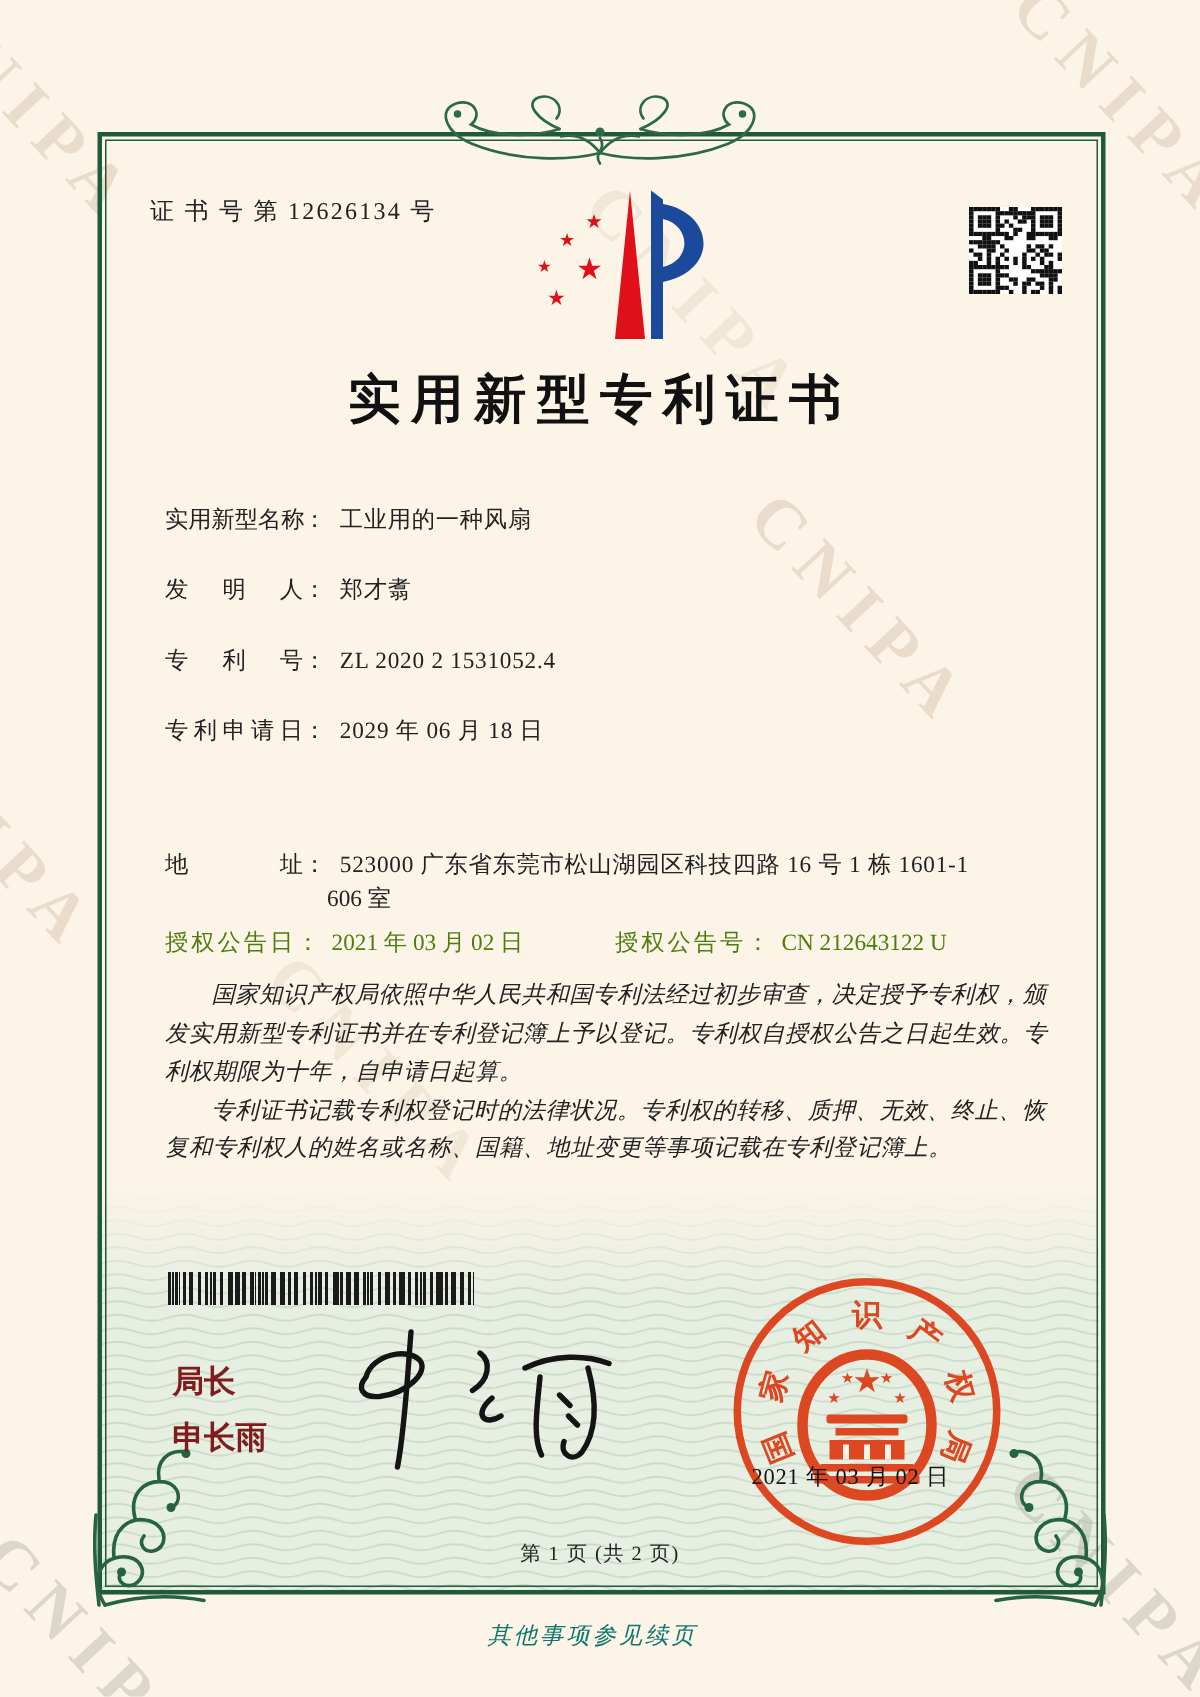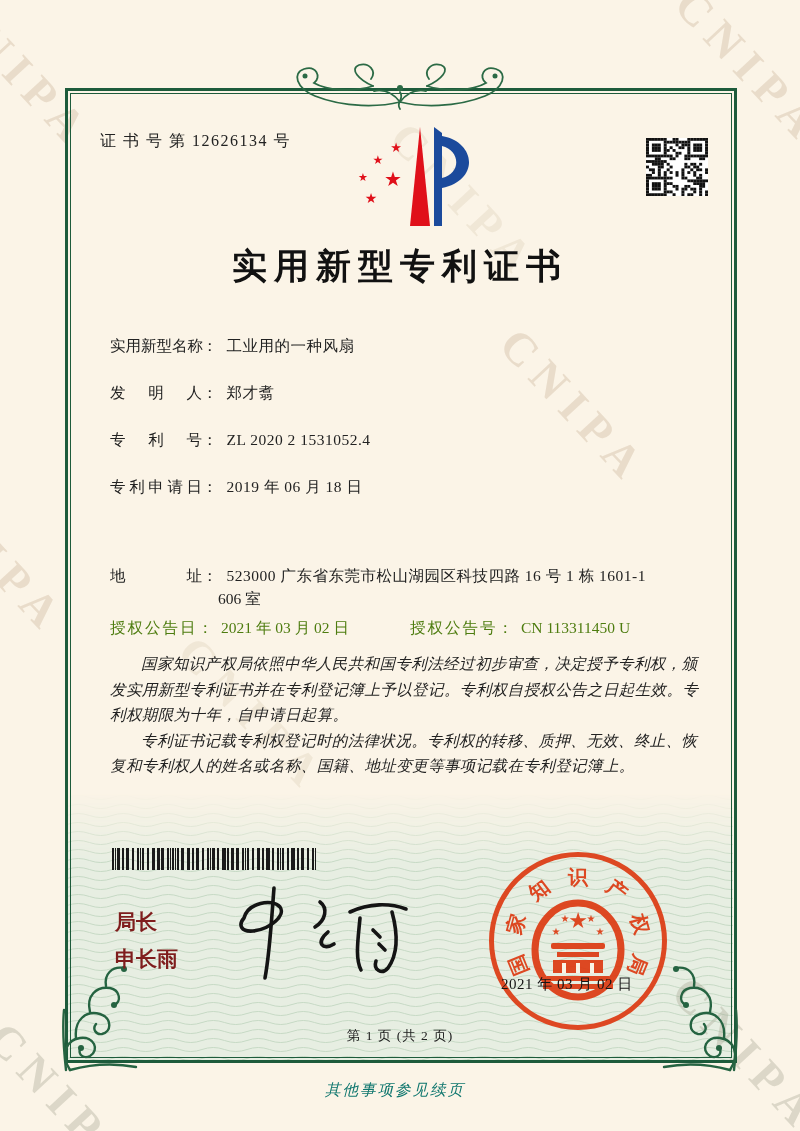--- a/index.html
+++ b/index.html
@@ -412,33 +412,33 @@
   <div class="frow" style="top:336px">
     <span class="lab">实用新型名称</span><span class="col">：</span><span class="val">工业用的一种风扇</span>
   </div>
   <div class="frow" style="top:383px">
     <span class="lab">发 明 人</span><span class="col">：</span><span class="val">郑才翥</span>
   </div>
   <div class="frow" style="top:430px">
     <span class="lab">专 利 号</span><span class="col">：</span><span class="val">ZL 2020 2 1531052.4</span>
   </div>
   <div class="frow" style="top:477px">
-    <span class="lab">专利申请日</span><span class="col">：</span><span class="val">2019 年 06 月 18 日</span>
+    <span class="lab">专利申请日</span><span class="col">：</span><span class="val">2029 年 06 月 18 日</span>
   </div>
   <div class="frow" style="top:566px">
     <span class="lab">地 址</span><span class="col">：</span><span class="val">523000 广东省东莞市松山湖园区科技四路 16 号 1 栋 1601-1</span>
   </div>
   <div class="addr2">606 室</div>
 
   <div class="grant">
     <span>
       <span class="lab">授权公告日</span><span class="col">：</span><span class="val">2021 年 03 月 02 日</span>
     </span>
     <span class="g2">
-      <span class="lab">授权公告号</span><span class="col">：</span><span class="val">CN 113311450 U</span>
+      <span class="lab">授权公告号</span><span class="col">：</span><span class="val">CN 212643122 U</span>
     </span>
   </div>
 
   <div class="paras">
     <p>国家知识产权局依照中华人民共和国专利法经过初步审查，决定授予专利权，颁发实用新型专利证书并在专利登记簿上予以登记。专利权自授权公告之日起生效。专利权期限为十年，自申请日起算。</p>
     <p>专利证书记载专利权登记时的法律状况。专利权的转移、质押、无效、终止、恢复和专利权人的姓名或名称、国籍、地址变更等事项记载在专利登记簿上。</p>
   </div>
 
   <div class="barcode"></div>
 

